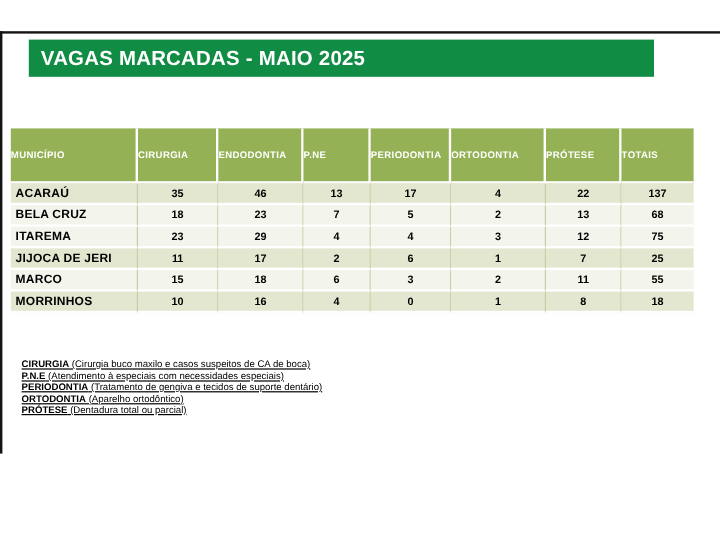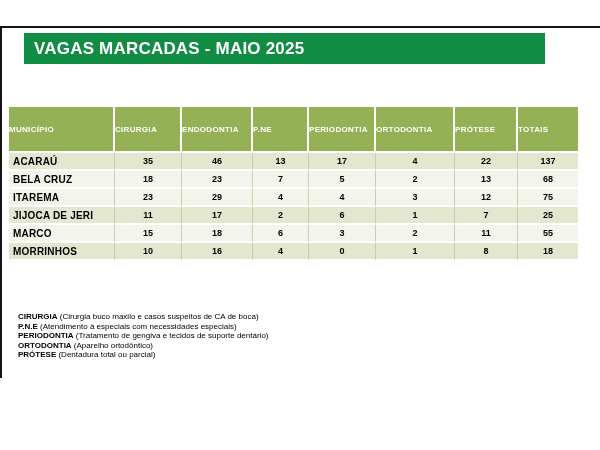--- a/index.html
+++ b/index.html
@@ -36,21 +36,21 @@
     font-size:9px;font-weight:bold;color:#000000;
     text-align:center;vertical-align:middle;height:16px;
     border-bottom:2px solid #ffffff;border-right:1px solid #c6cfa9;
     padding:0;overflow:hidden;white-space:nowrap;
   }
   .vtable td:last-child{border-right:none;}
   .vtable td.muni{text-align:left;padding-left:4px;font-size:10px;letter-spacing:.2px;}
   .vtable tr.stripe-a td{background:var(--stripe-dark,#e3e7d0);}
   .vtable tr.stripe-b td{background:var(--stripe-light,#f3f4eb);}
 
-  .legend{position:absolute;left:18px;top:312px;}
+  .legend{position:absolute;left:18px;top:299px;text-decoration:underline;}
   .legend-line{font-size:8px;line-height:9.5px;color:#000;white-space:nowrap;}
   .legend-term{font-weight:bold;}
 </style>
 </head>
 <body>
 
 <div class="page">
 
   <div class="frame-top"></div>
   <div class="frame-left"></div>

